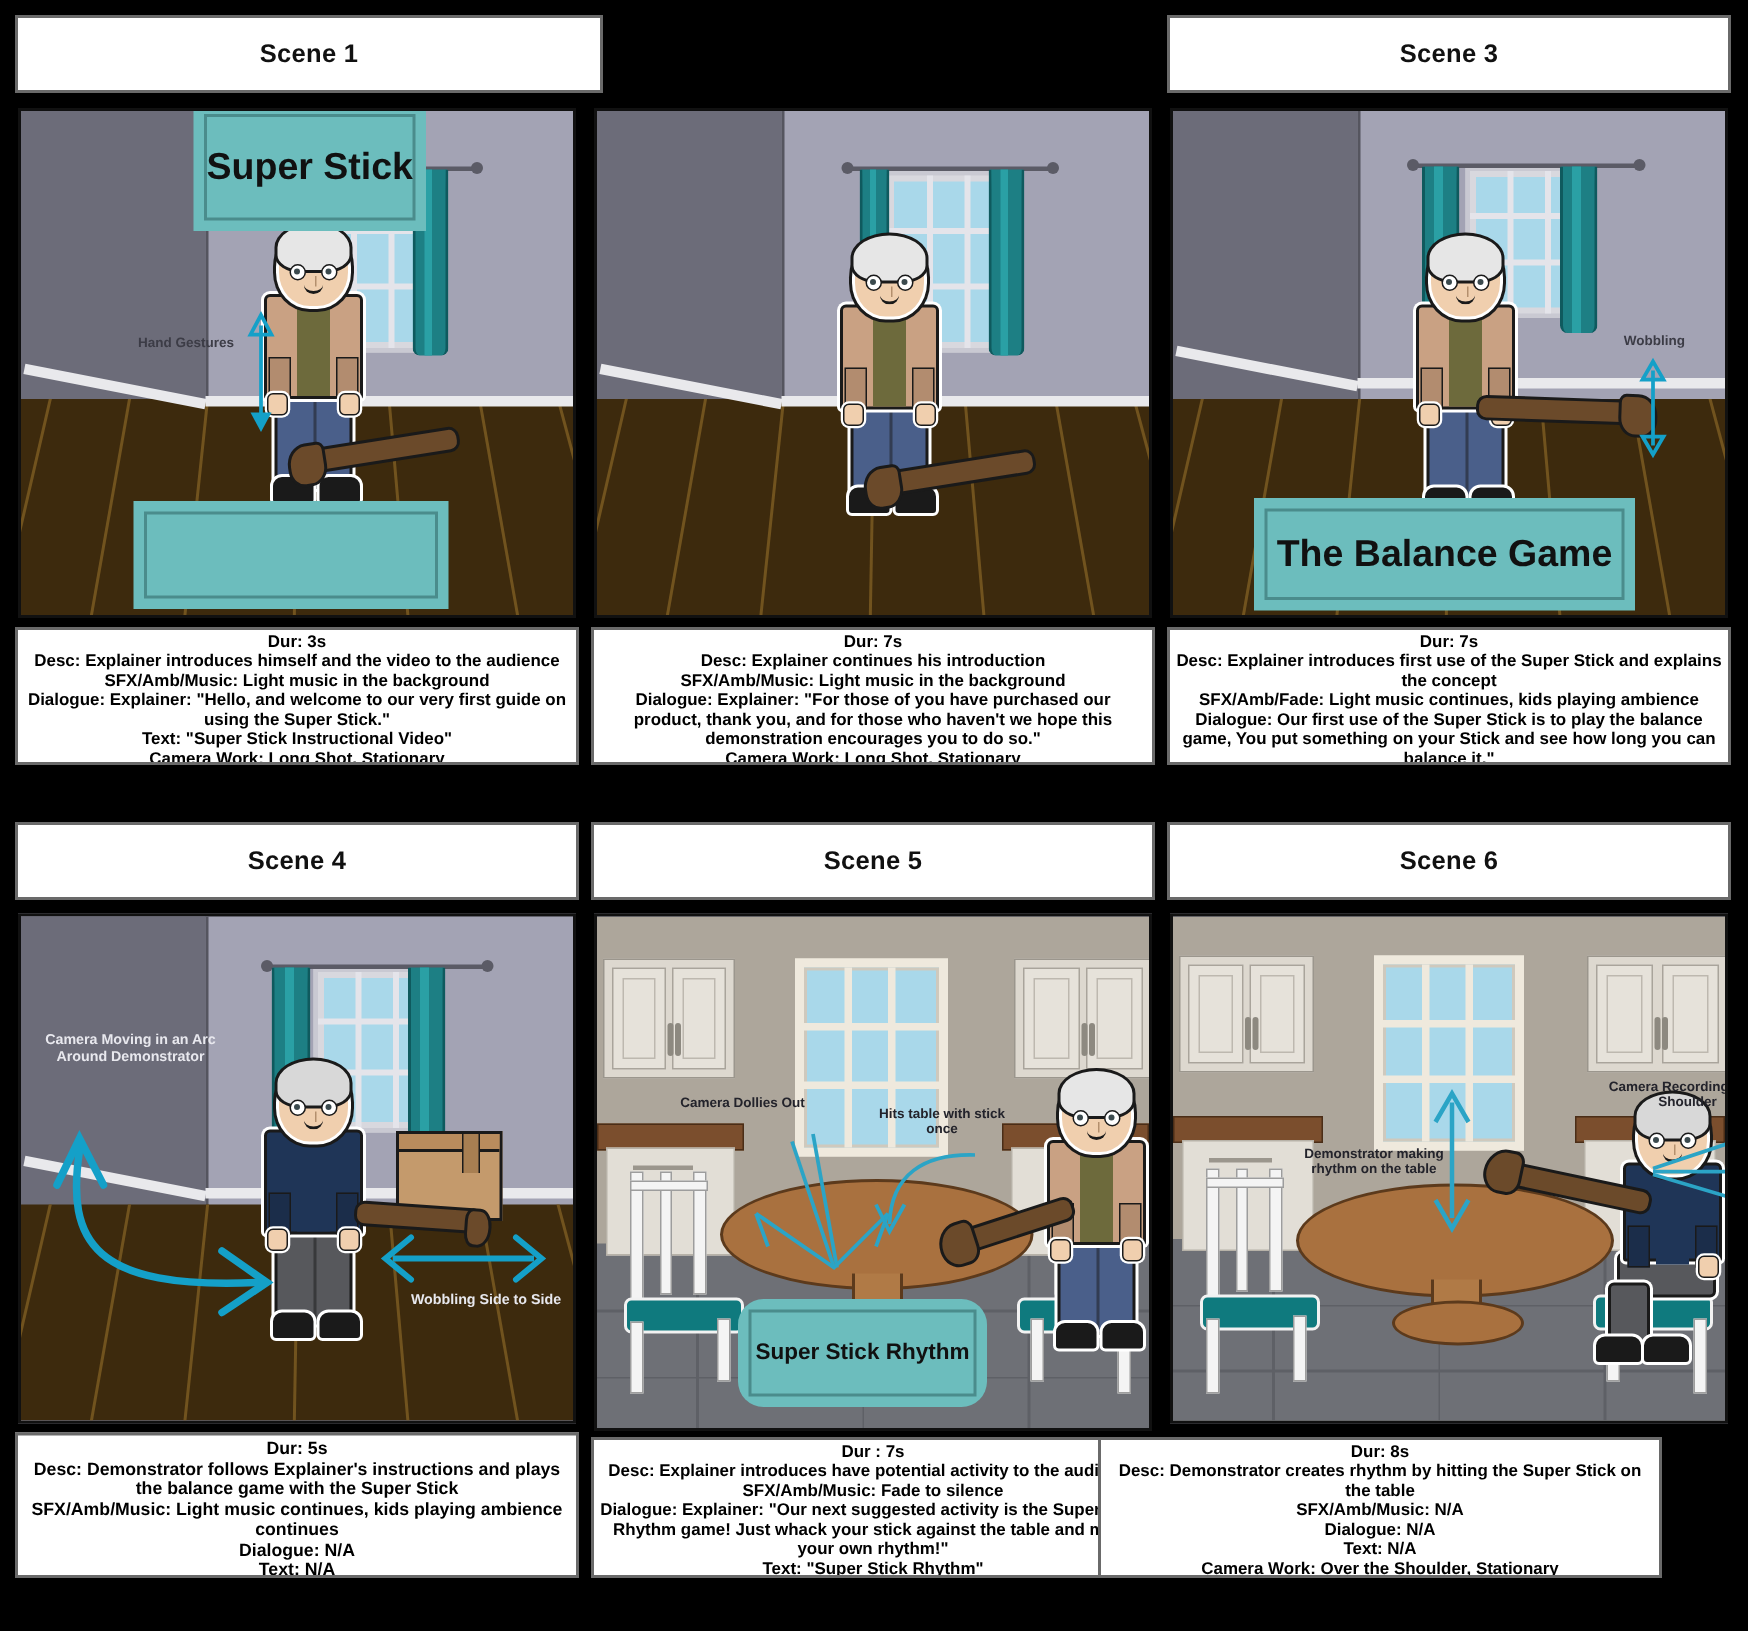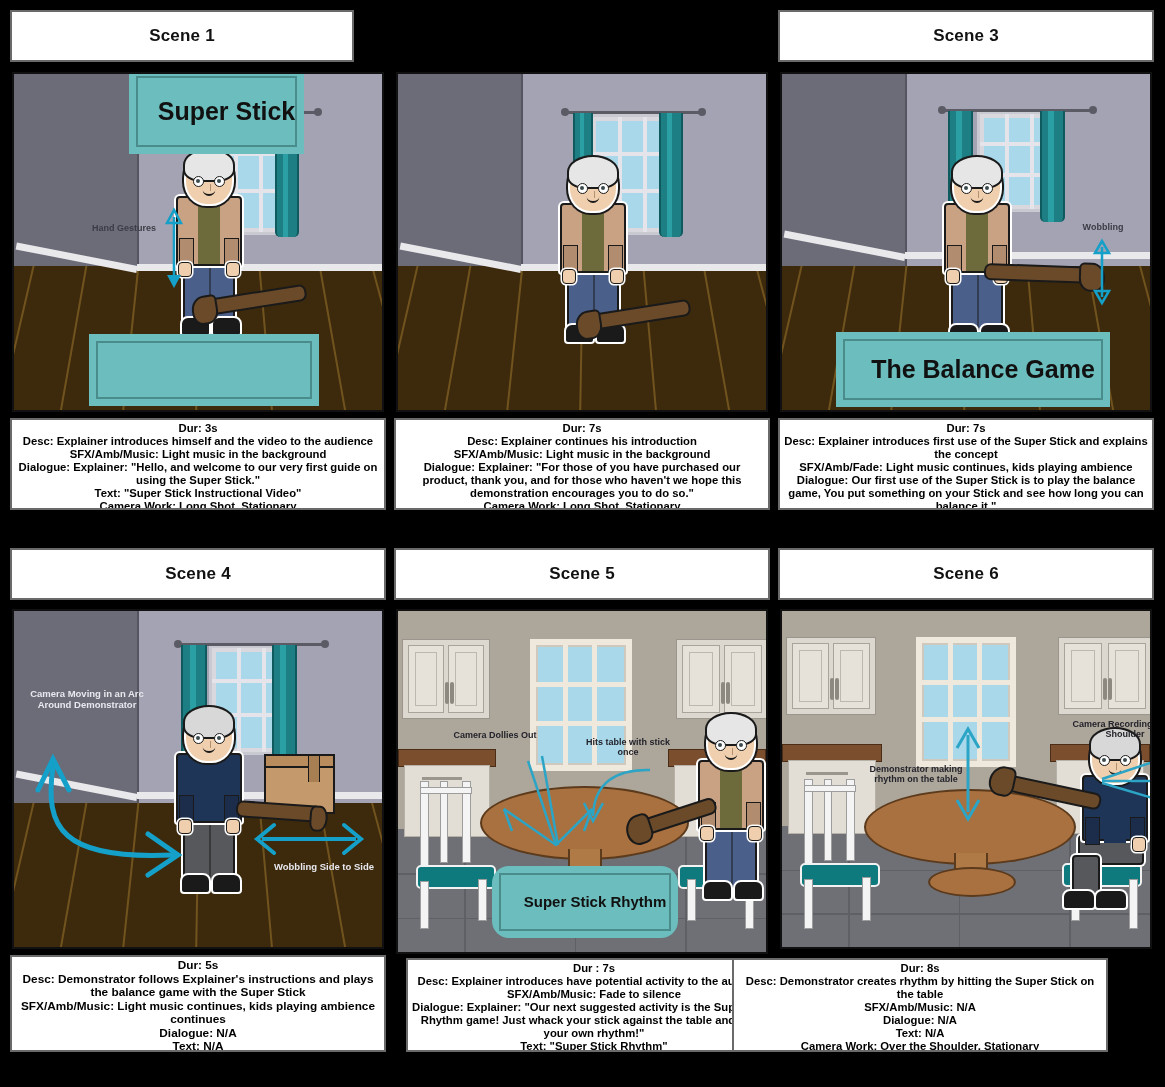--- a/index.html
+++ b/index.html
@@ -120,36 +120,36 @@
   .k-window .mh{position:absolute;left:0;right:0;height:5px;background:#efe9dd;}
   .table-top{position:absolute;background:#a9713f;border:2px solid #5c3a1c;border-radius:50%;}
   .table-neck{position:absolute;background:#b07a46;border-left:2px solid #5c3a1c;border-right:2px solid #5c3a1c;}
   .table-base{position:absolute;background:#a9713f;border:2px solid #5c3a1c;border-radius:50%;}
   .chair{position:absolute;}
   .chair .seat{position:absolute;background:#0f7a7e;border:2px solid #f2f2f2;border-radius:5px;}
   .chair .legw{position:absolute;background:#f4f4f4;border:1.5px solid #9d9d9d;}
 
   
   .tbox{position:absolute;background:#6cbdbd;display:flex;align-items:center;
-        justify-content:center;text-align:center;z-index:20;padding-left:20px;}
+        justify-content:center;text-align:center;z-index:20;}
   .tbox .inner{position:absolute;inset:7px;border:2px solid #4a8c8c;}
   .tbox span{position:relative;font-weight:bold;color:#111;line-height:1.05;z-index:1;}
 
   .anno{position:absolute;font-size:9px;font-weight:bold;color:#3c3c46;
         line-height:1.15;text-align:center;z-index:21;}
   .anno.light{color:#e8e8ee;}
   .anno.dark2{color:#23232b;}
   .svgl{position:absolute;z-index:19;overflow:visible;}
 </style>
 </head>
 <body>
 
 <div class="board">
 
-  <div class="title-bar" style="left:10px;top:10px;width:344px;height:52px;">
+  <div class="title-bar" style="left:10px;top:10px;width:392px;height:52px;">
     <span>Scene 1</span>
   </div>
 
   <div class="frame" style="left:12px;top:72px;width:372px;height:340px;">
     <div class="room">
       <div class="wall-left"></div>
       <div class="wall-seam"></div>
       <div class="floor">
         <div class="plank" style="left:6%;transform:rotate(13deg);"></div>
         <div class="plank" style="left:20%;transform:rotate(10deg);"></div>
@@ -567,21 +567,21 @@
       </svg>
       <div class="anno dark2" style="left:184px;top:126px;width:92px;">Hits table with stick once</div>
 
       <div class="tbox" style="left:94px;top:255px;width:166px;height:72px;border-radius:17px;">
         <div class="inner"></div>
         <span style="font-size:15px;">Super Stick Rhythm</span>
       </div>
     </div>
   </div>
 
-  <div class="caption" style="left:394px;top:958px;width:376px;height:94px;margin-left:12px;">
+  <div class="caption" style="left:394px;top:958px;width:376px;height:94px;">
     <p>Dur : 7s</p>
     <p>Desc: Explainer introduces have potential activity to the audience</p>
     <p>SFX/Amb/Music: Fade to silence</p>
     <p>Dialogue: Explainer: "Our next suggested activity is the Super Stick Rhythm game! Just whack your stick against the table and make your own rhythm!"</p>
     <p>Text: "Super Stick Rhythm"</p>
 
   </div>
 
   <div class="title-bar" style="left:778px;top:548px;width:376px;height:52px;">
     <span>Scene 6</span>

